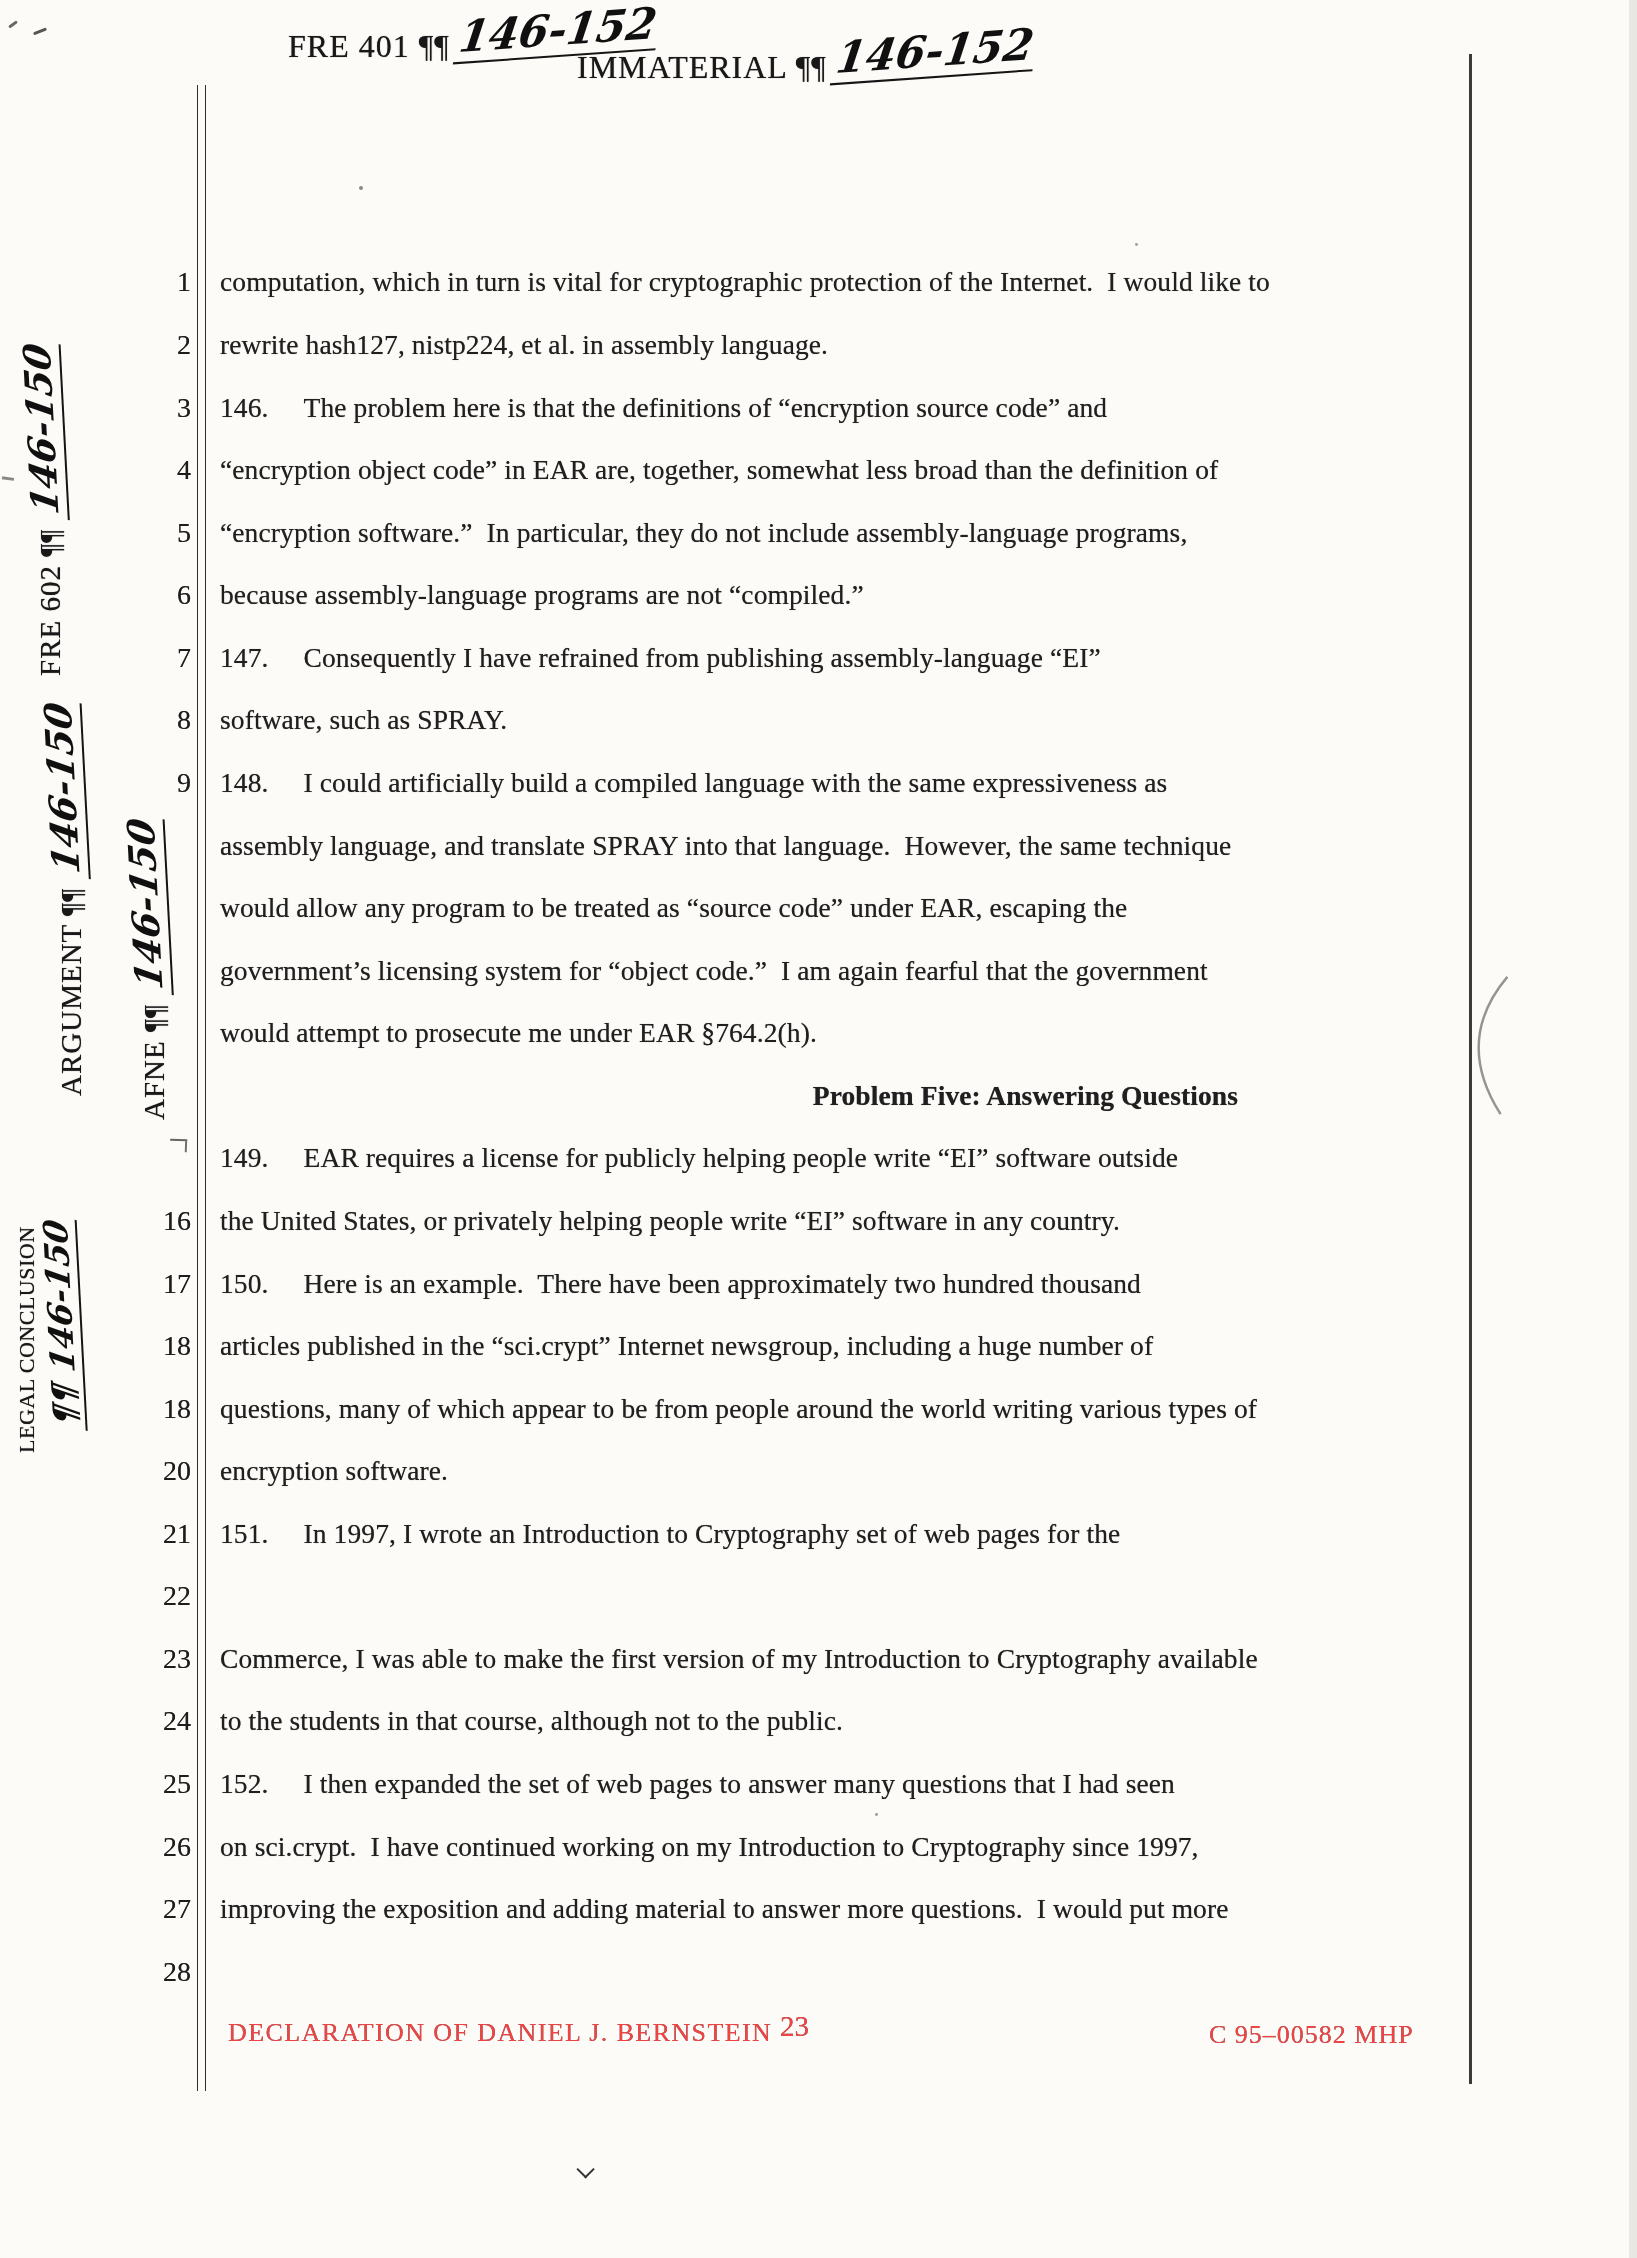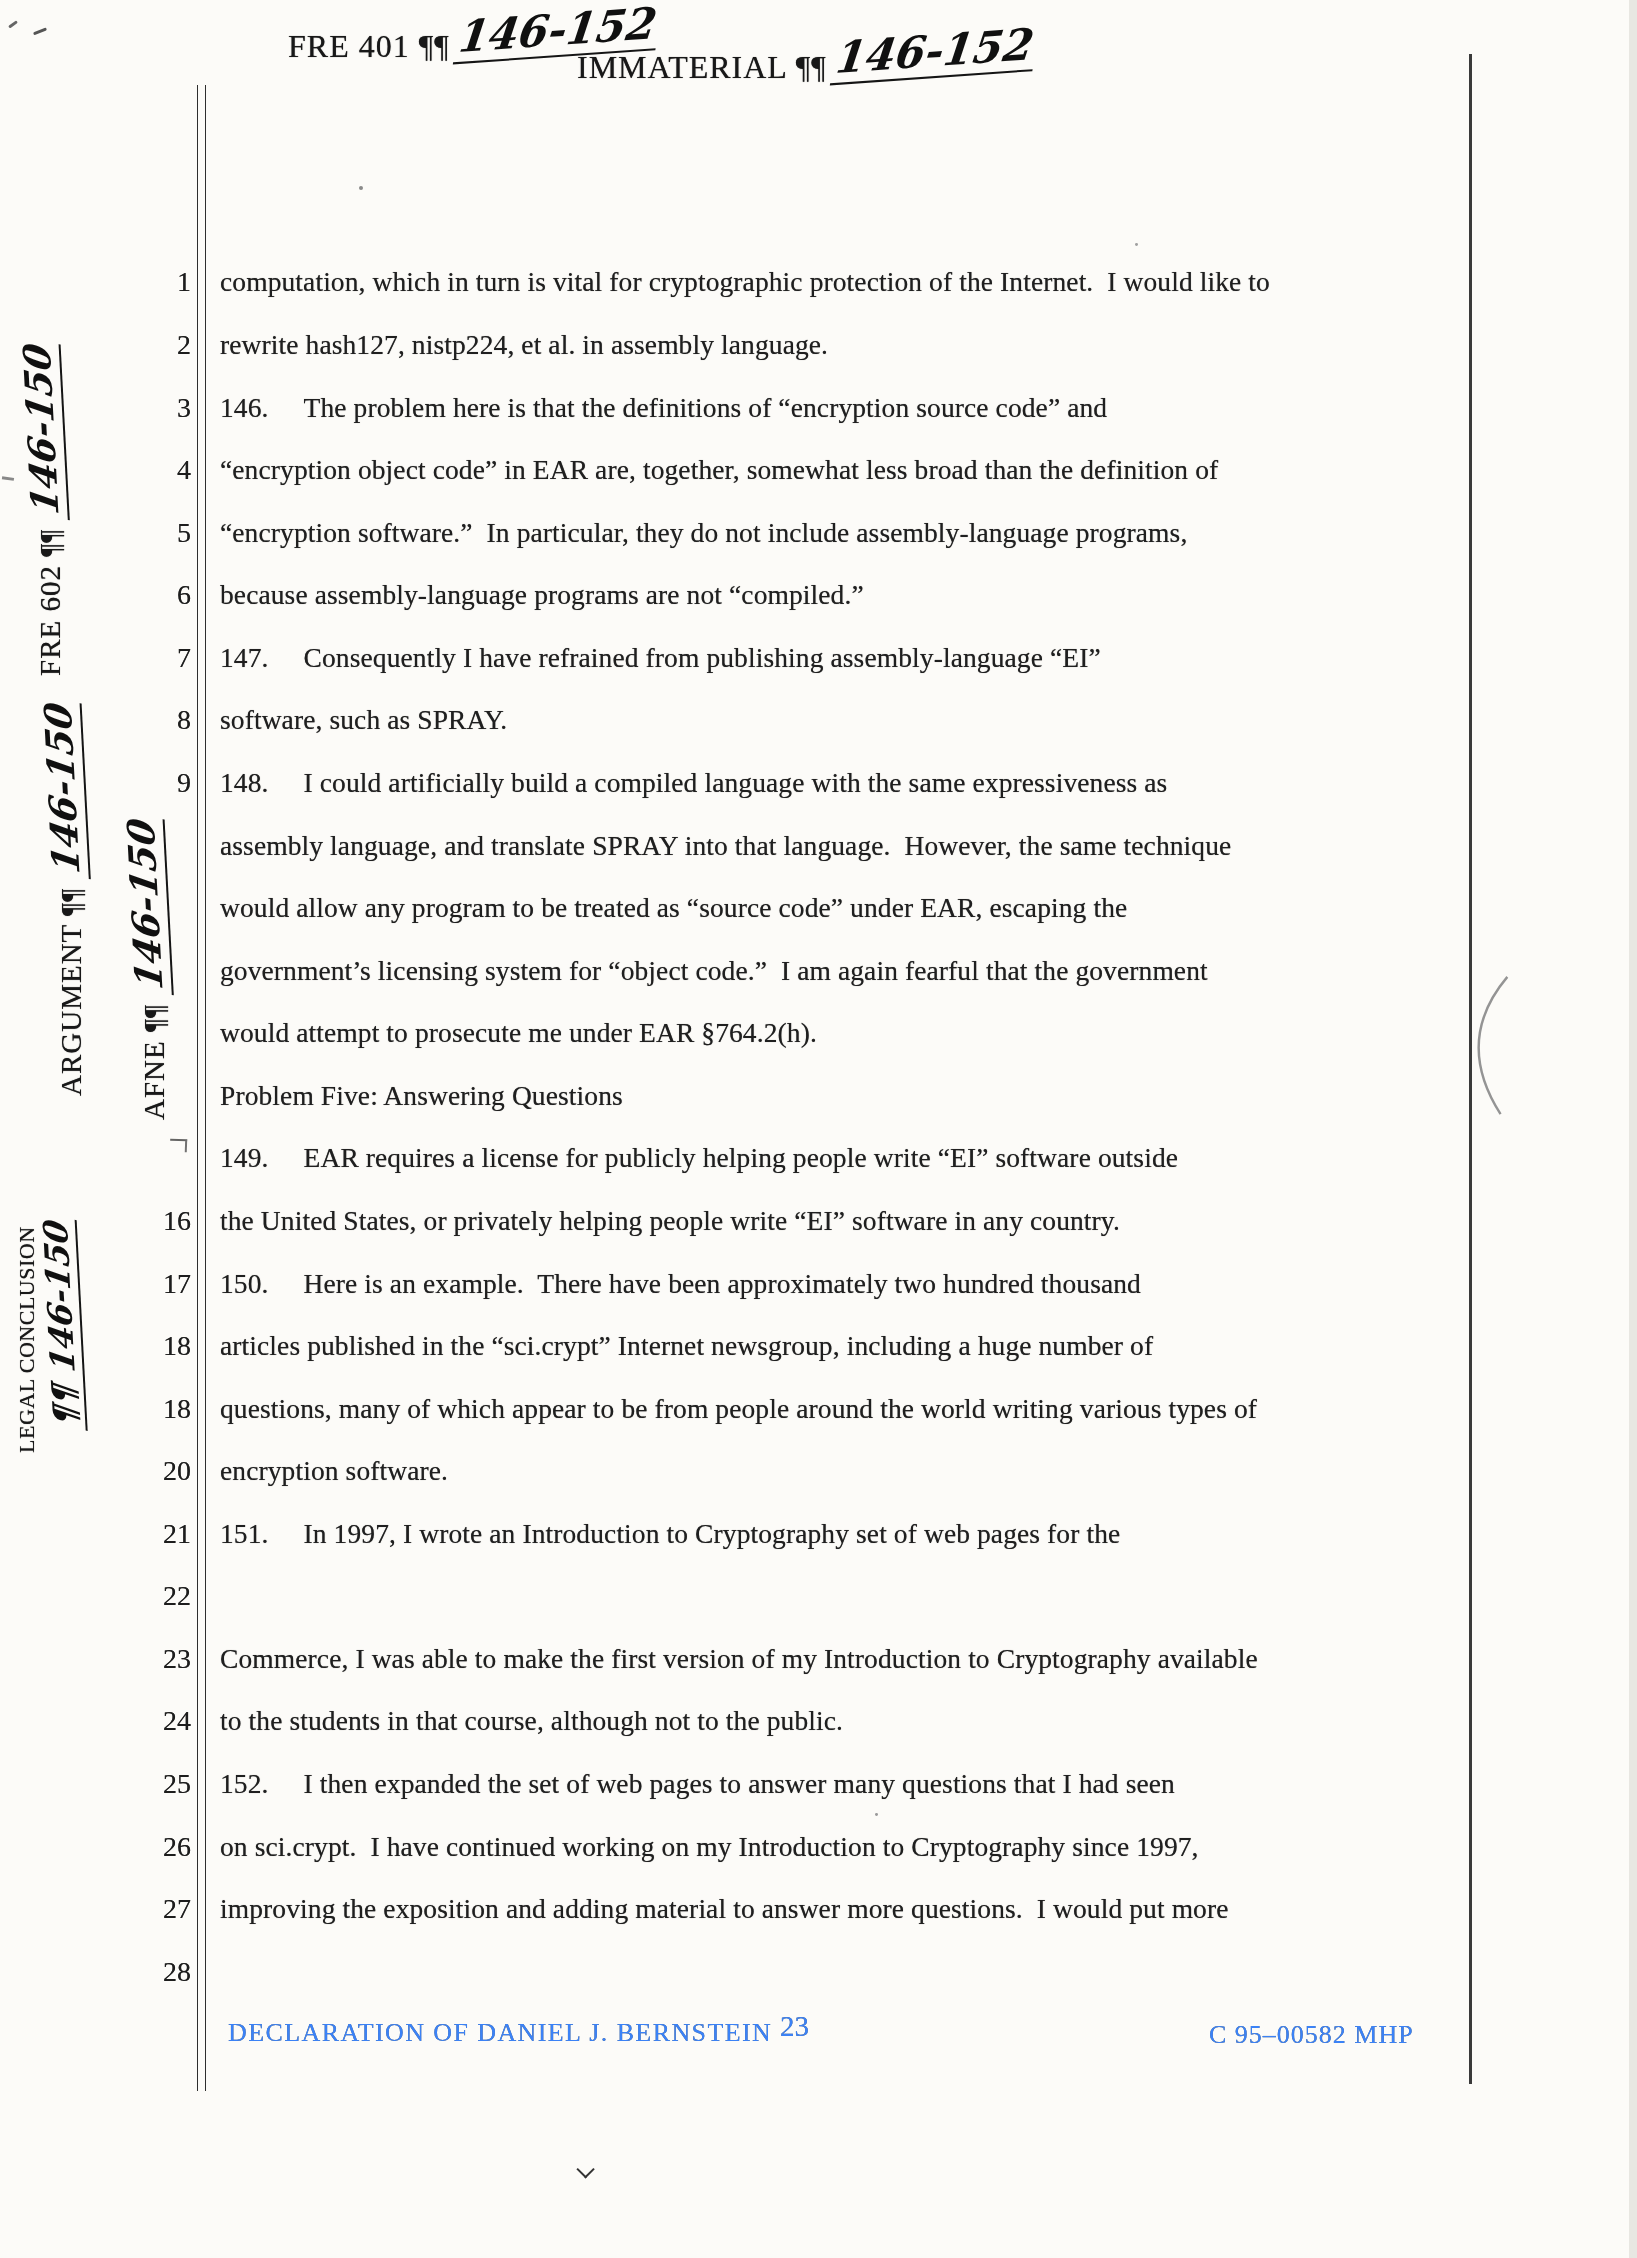--- a/index.html
+++ b/index.html
@@ -14,42 +14,42 @@
   .r-rule{position:absolute;left:1469px;top:54px;height:2030px;width:2.9px;background:#3a3a3a;}
   .edge{position:absolute;right:0;top:0;width:8.7px;height:100%;background:#e8e7e2;}
   
   .lines{position:absolute;inset:0;}
   .row{position:absolute;left:0;width:100%;height:44px;}
   .lnum{position:absolute;left:141px;width:50px;text-align:right;
     font-size:28px;color:#1d1d1d;text-shadow:0 0 0.6px rgba(25,25,25,.7);}
   .ltext{position:absolute;left:220px;font-size:27.5px;white-space:nowrap;
     letter-spacing:0.1px;color:#1f1f1f;text-shadow:0 0 0.7px rgba(25,25,25,.65);}
   .pnum{display:inline-block;margin-right:35px;}
-  .heading-row .ltext{left:220px;right:400px;text-align:left;font-weight:400;}
+  .heading-row .ltext{left:220px;right:400px;text-align:right;font-weight:700;}
   
   .ts-label,.vs-label{font-size:32px;letter-spacing:1px;color:#181818;
     text-shadow:0 0 0.8px rgba(20,20,20,.8);}
   .hand{font-family:"DejaVu Serif",serif;font-style:italic;font-weight:700;
     display:inline-block;transform:rotate(-4deg) skewX(-12deg);
     border-bottom:2.9px solid #151515;line-height:1;padding:0 2.9px 2.9px 2.9px;color:#101010;}
   .top-stamp{position:absolute;white-space:nowrap;}
   .top-stamp .hand{font-size:43px;position:relative;top:-11.6px;margin-left:1.9px;}
   .ts-0{left:288px;top:21px;}
   .ts-1{left:577px;top:42px;}
   .vstamp{position:absolute;transform-origin:0 0;transform:rotate(-90deg);white-space:nowrap;}
   .vs-label{font-size:29px;}
   .vstamp .hand{font-size:37px;position:relative;top:-5.8px;margin-left:7.7px;transform:rotate(-3deg) skewX(-12deg);}
   .ms-0{left:29px;top:676px;}
   .ms-1{left:50px;top:1096px;}
   .ms-2{left:133px;top:1120px;}
   .ms-3{left:13.5px;top:1453px;}
   .ms-3 .vs-label{font-size:22px;letter-spacing:0.5px;display:block;}
   .ms-3 .hand{font-size:33px;display:inline-block;margin:3.9px 0 0 25px;top:0;}
   
-  .footer span{position:absolute;color:#3b82f6;text-shadow:0 0 0.6px rgba(25,25,25,.7);}
+  .footer span{position:absolute;color:#ef4444;text-shadow:0 0 0.6px rgba(25,25,25,.7);}
   .f-left{left:228px;top:2018px;font-size:26px;letter-spacing:1.4px;}
   .f-page{left:780px;top:2010px;font-size:29px;}
   .f-right{left:1209px;top:1984px;font-size:26px;letter-spacing:1px;margin-top:36px;}
   
   .artifact{position:absolute;}
   .tick-a{left:7.7px;top:23px;width:9.7px;height:2.9px;background:#666;transform:rotate(-35deg);border-radius:1.9px;}
   .tick-b{left:33px;top:30px;width:13.5px;height:2.9px;background:#555;transform:rotate(-22deg);border-radius:1.9px;}
   .tick-c{left:1.9px;top:477px;width:11.6px;height:2.9px;background:#888;transform:rotate(8deg);}
   .partial15{left:170px;top:1139px;width:14.5px;height:10.6px;
     border-top:2.9px solid #4a4a4a;border-right:2.9px solid #5a5a5a;transform:rotate(2deg);opacity:.85;}

